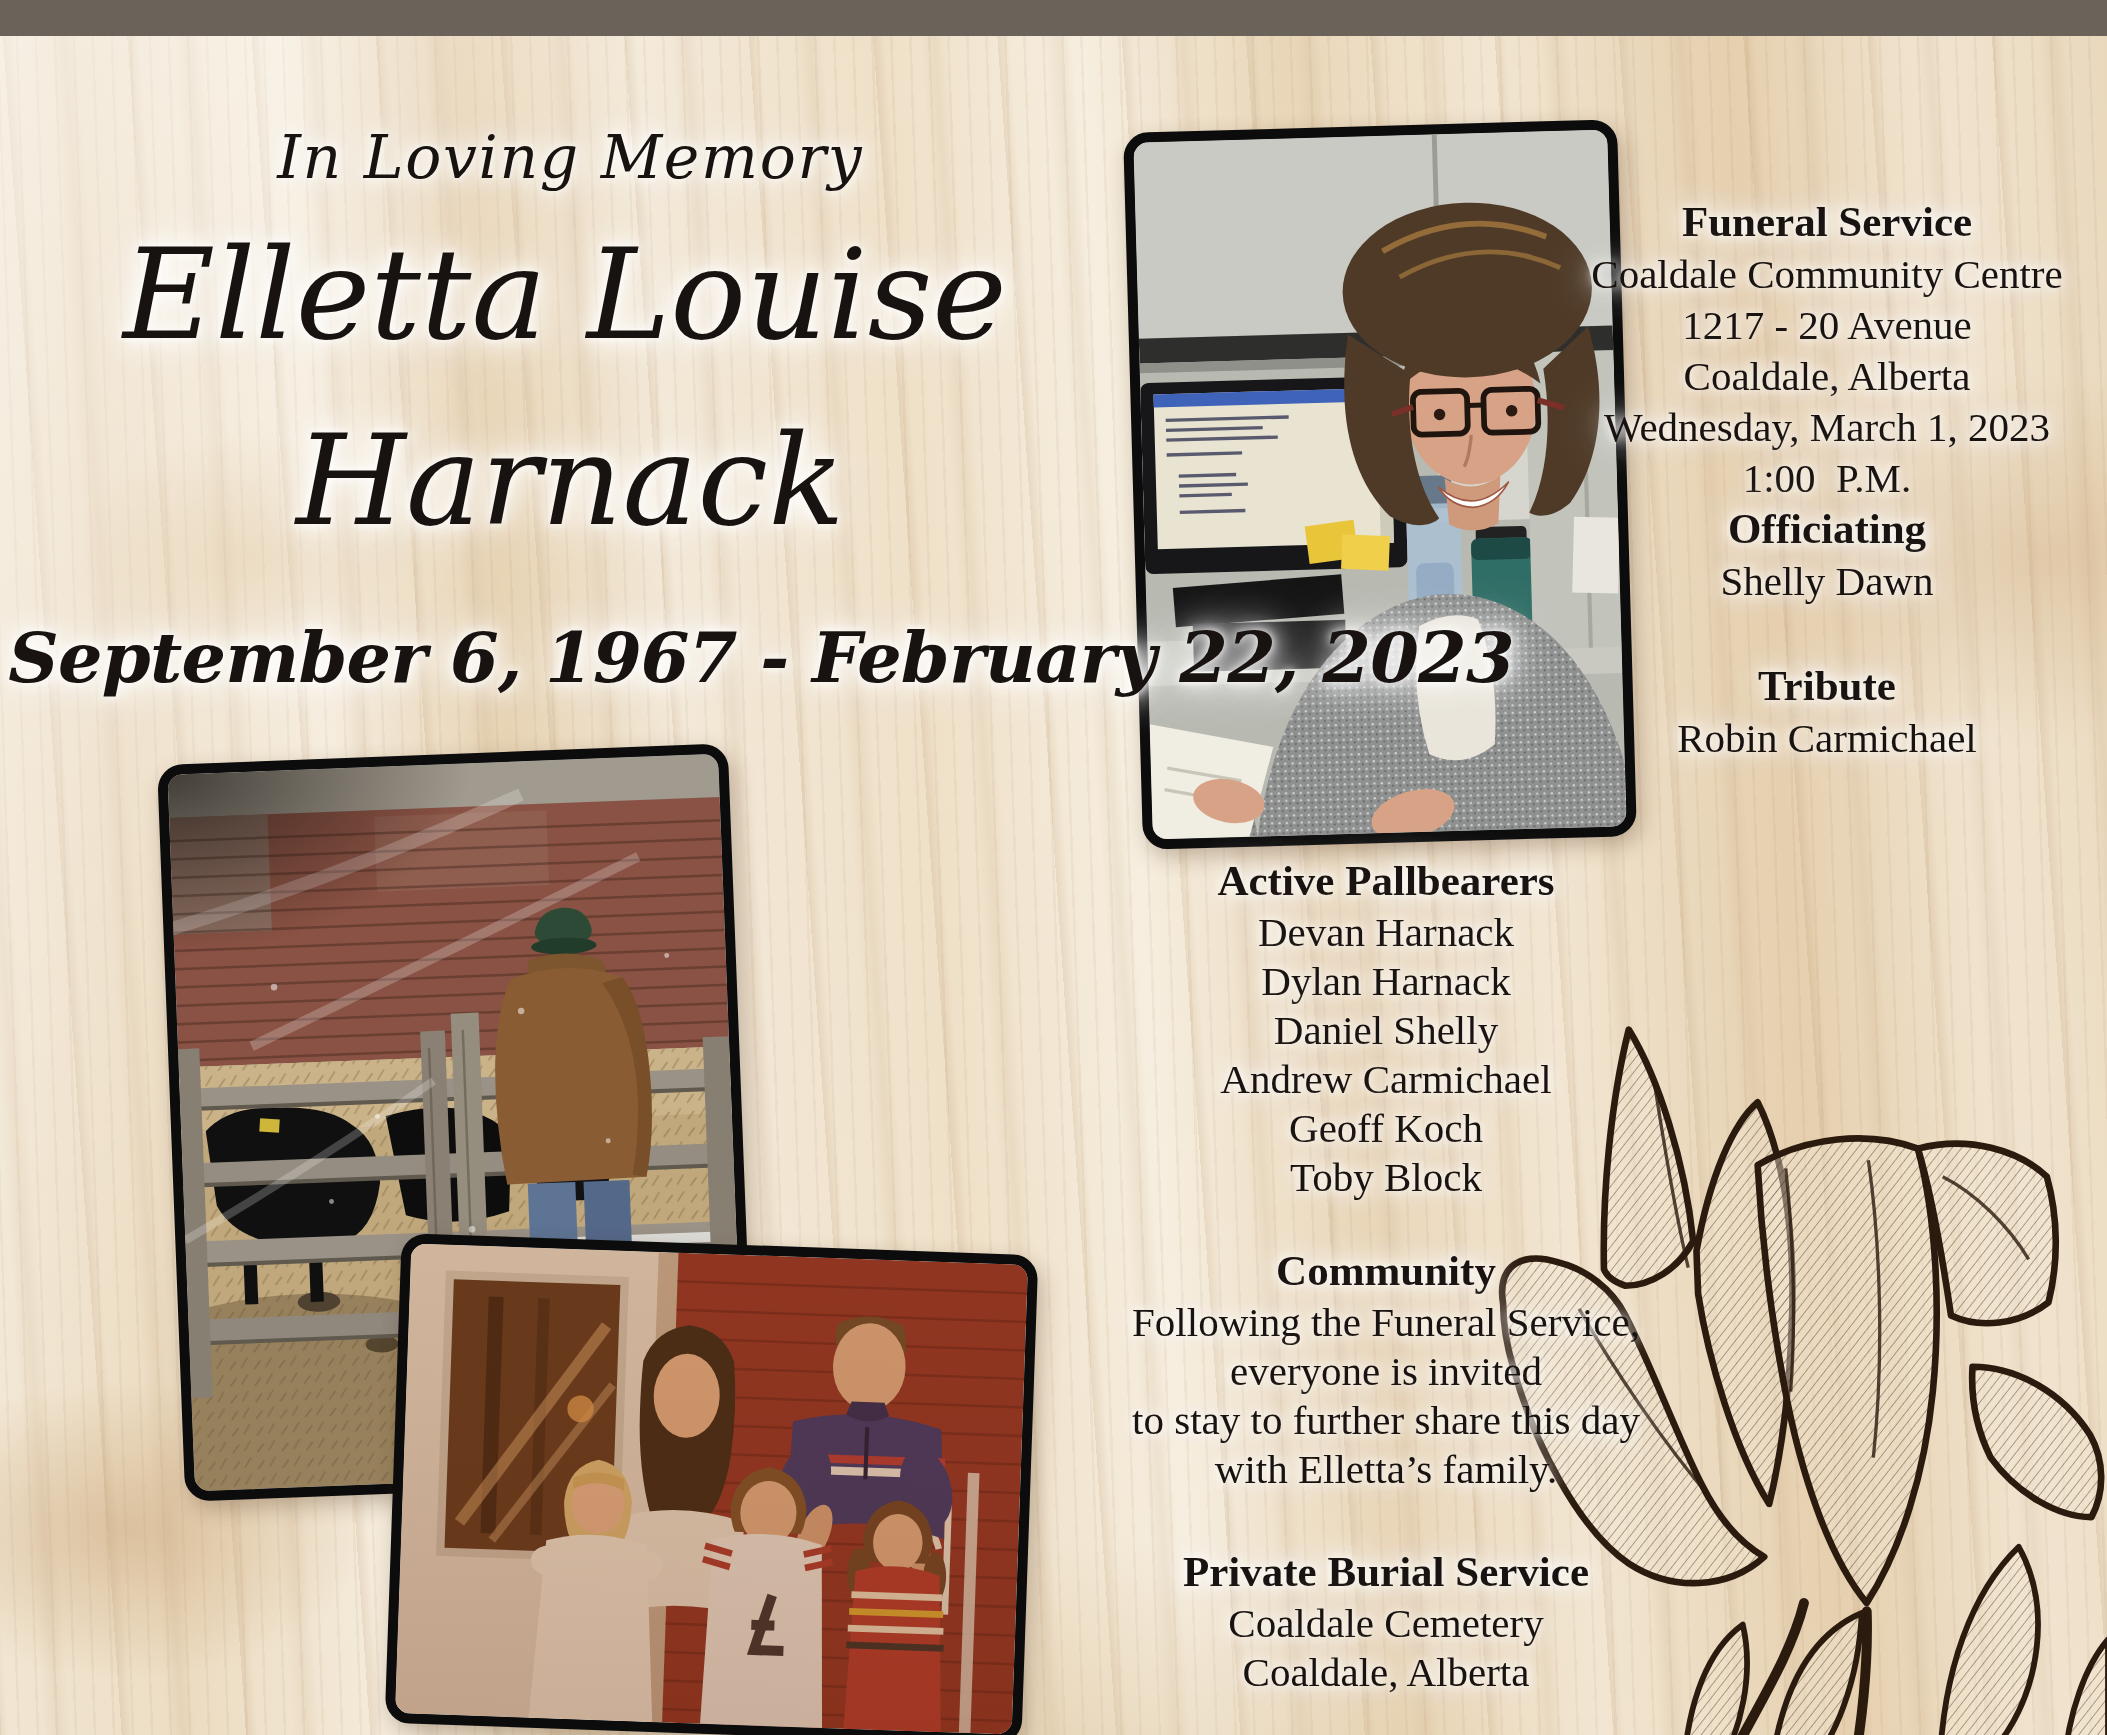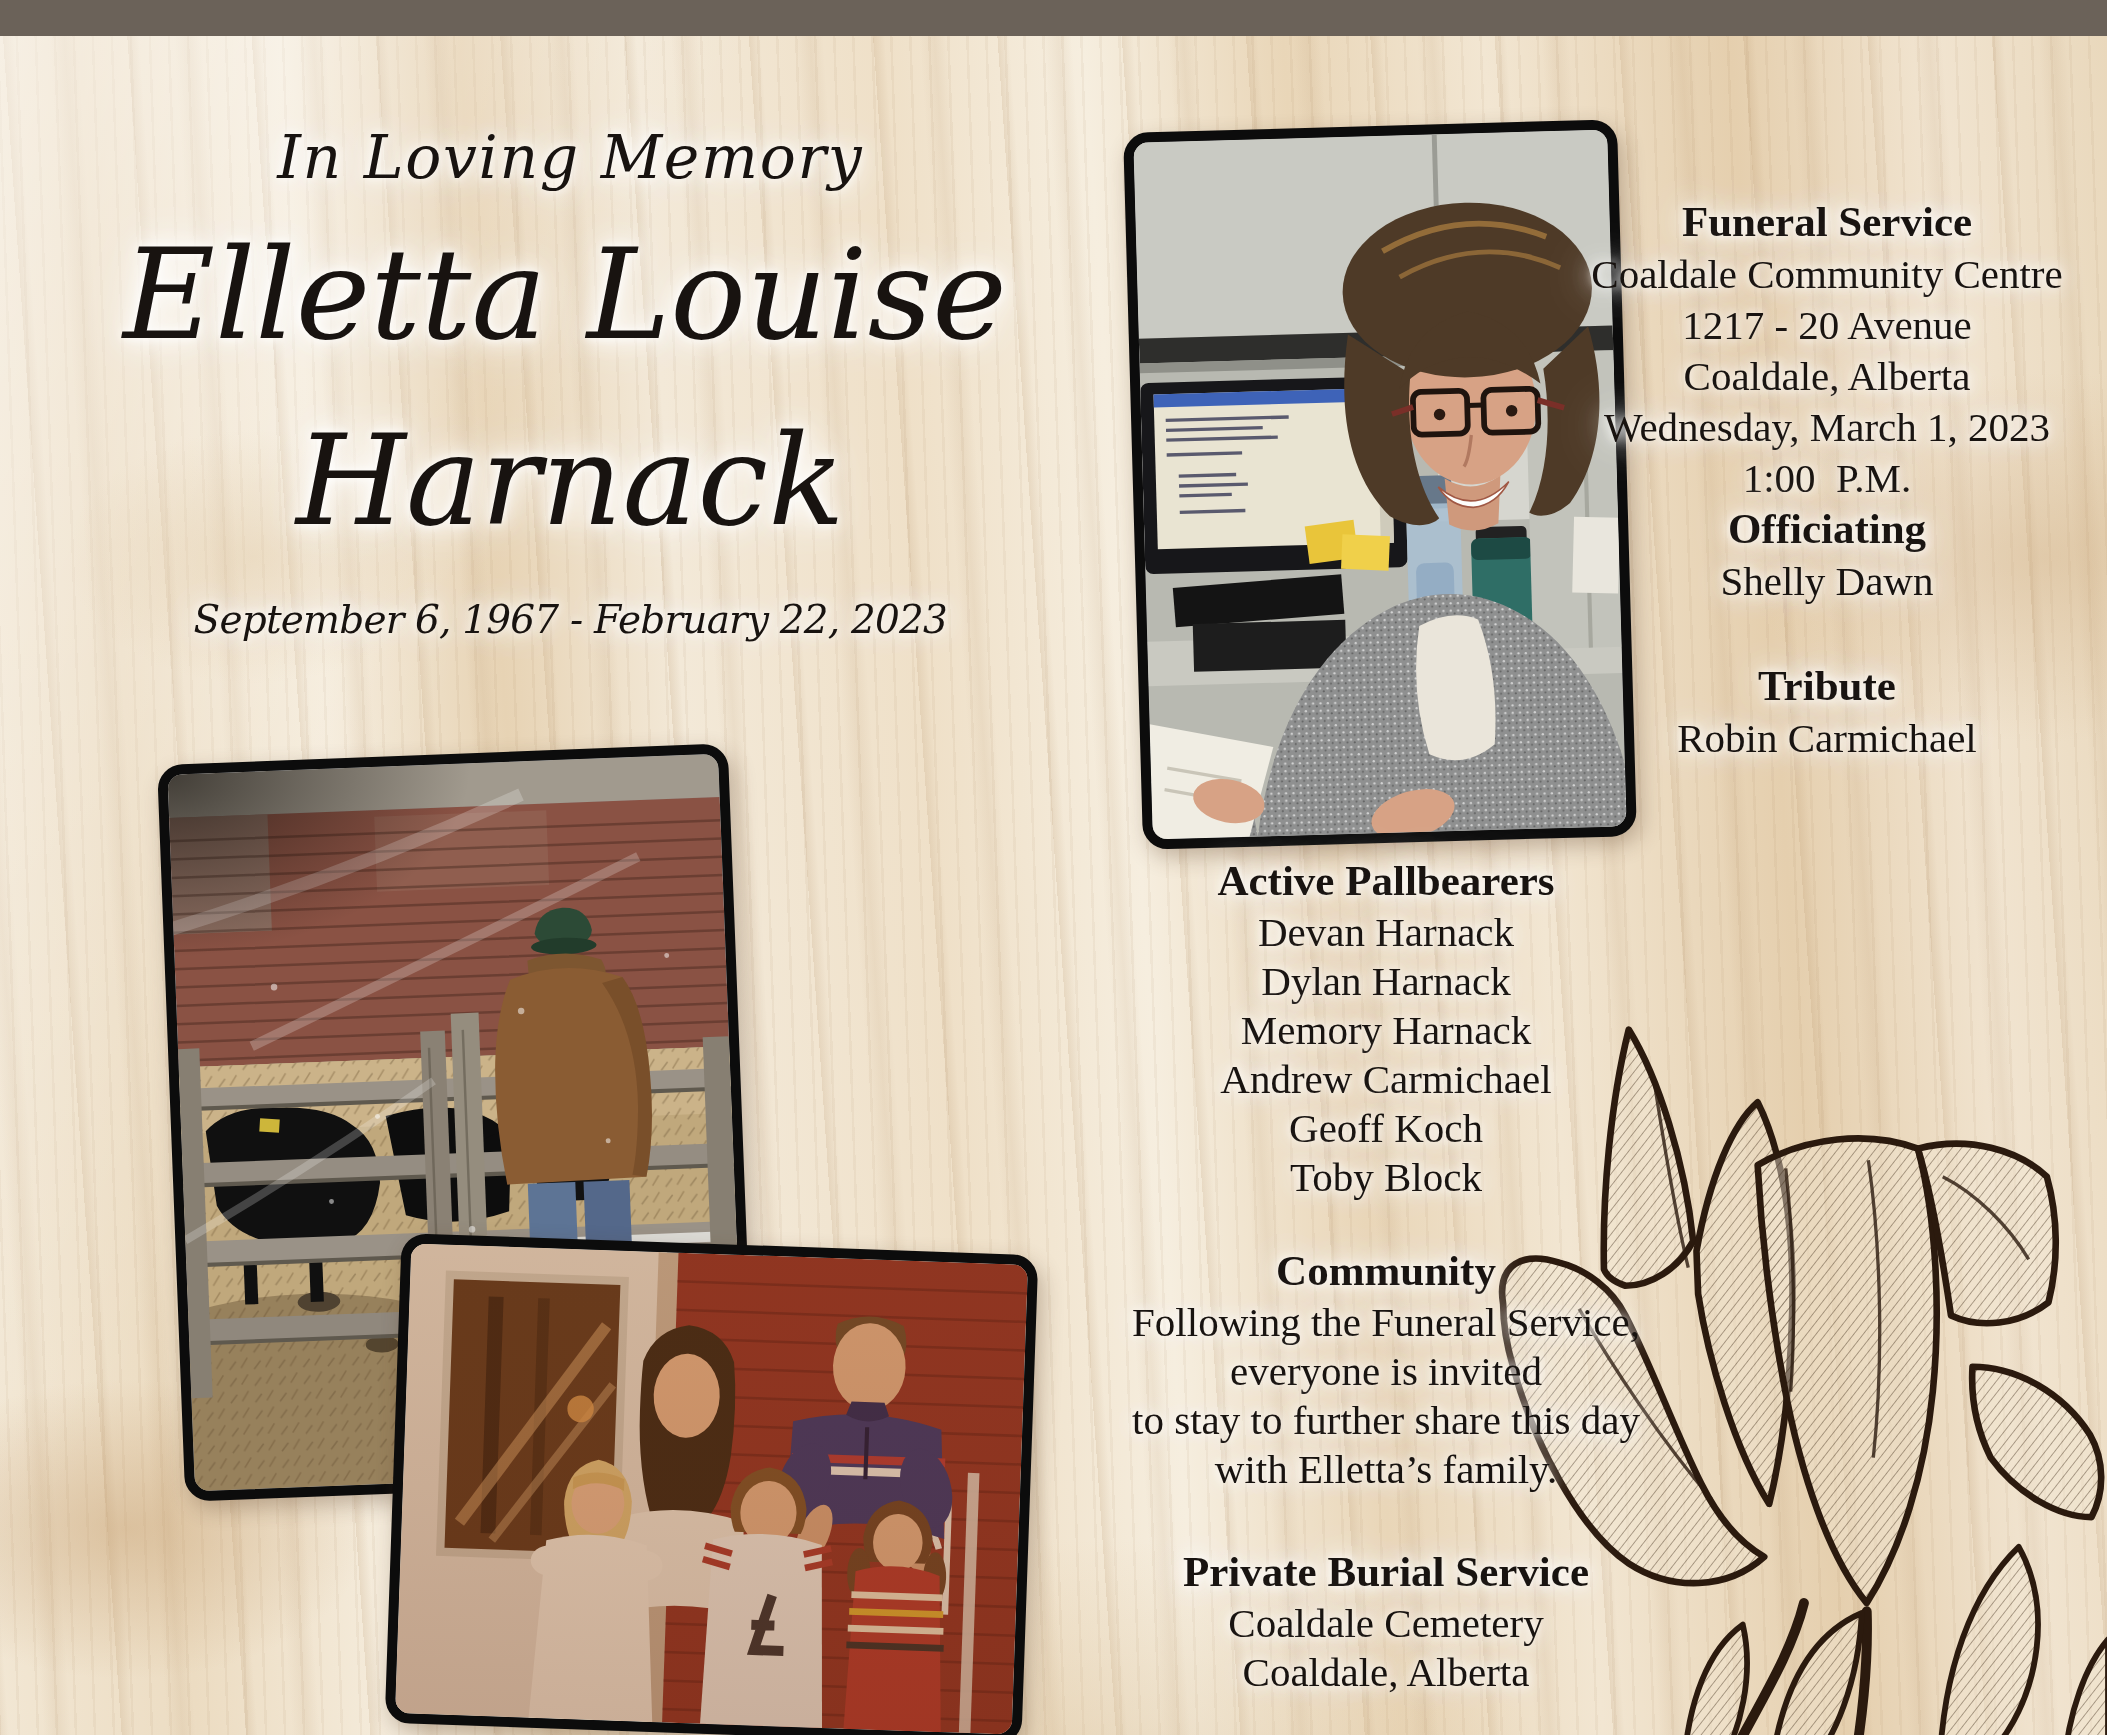--- a/index.html
+++ b/index.html
@@ -17,21 +17,21 @@
     margin-top: 36px;
   }
   .script{font-family:"DejaVu Serif",serif;font-style:italic;}
   .glow{text-shadow:0 0 10px #fff,0 0 21.5px #fff,0 0 36px rgba(255,255,255,.92),0 0 58px rgba(255,255,255,.8);}
   .blk{position:absolute;text-align:center;z-index:6;white-space:nowrap;}
   .h{font-weight:bold;font-size:43px;line-height:55px;}
   .b{font-size:41px;line-height:51px;}
   #memorial-eyebrow{left:8.3px;top:86px;width:1124px;font-size:60px;letter-spacing:1.7px;}
   #memorial-name1{left:3px;top:180px;width:1124px;font-size:126px;line-height:157px;}
   #memorial-name2{left:8.3px;top:366px;width:1124px;font-size:126px;line-height:157px;}
-  #memorial-dates{left:8.3px;top:561px;width:1124px;font-size:39px;letter-spacing:-0.8px;}
+  #memorial-dates{left:8.3px;top:580px;width:1124px;font-size:70px;letter-spacing:-0.8px;font-weight:bold;}
   #service{left:1542px;top:158px;width:570px;}
   #officiants{left:1542px;top:465px;width:570px;}
   #pallbearers{left:1101px;top:817px;width:570px;}
   #pallbearers .b{line-height:49px;}
   #reception{left:1101px;top:1207px;width:570px;}
   #reception .b{line-height:49px;}
   #burial{left:1101px;top:1508px;width:570px;}
   #burial .b{line-height:49px;}
   .gap{height:51px;}
   .photo{position:absolute;border:10.7px solid #0c0c0c;border-radius:25px;overflow:hidden;
@@ -366,21 +366,21 @@
     <div class="b">Shelly Dawn</div>
     <div class="gap"></div>
     <div class="h">Tribute</div>
     <div class="b">Robin Carmichael</div>
   </section>
 
   <section id="pallbearers" class="blk glow">
     <div class="h">Active Pallbearers</div>
     <div class="b">Devan Harnack</div>
     <div class="b">Dylan Harnack</div>
-    <div class="b">Memory Harnack</div>
+    <div class="b">Daniel Shelly</div>
     <div class="b">Andrew Carmichael</div>
     <div class="b">Geoff Koch</div>
     <div class="b">Toby Block</div>
   </section>
 
   <section id="reception" class="blk glow">
     <div class="h">Community</div>
     <div class="b">Following the Funeral Service,</div>
     <div class="b">everyone is invited</div>
     <div class="b">to stay to further share this day</div>

